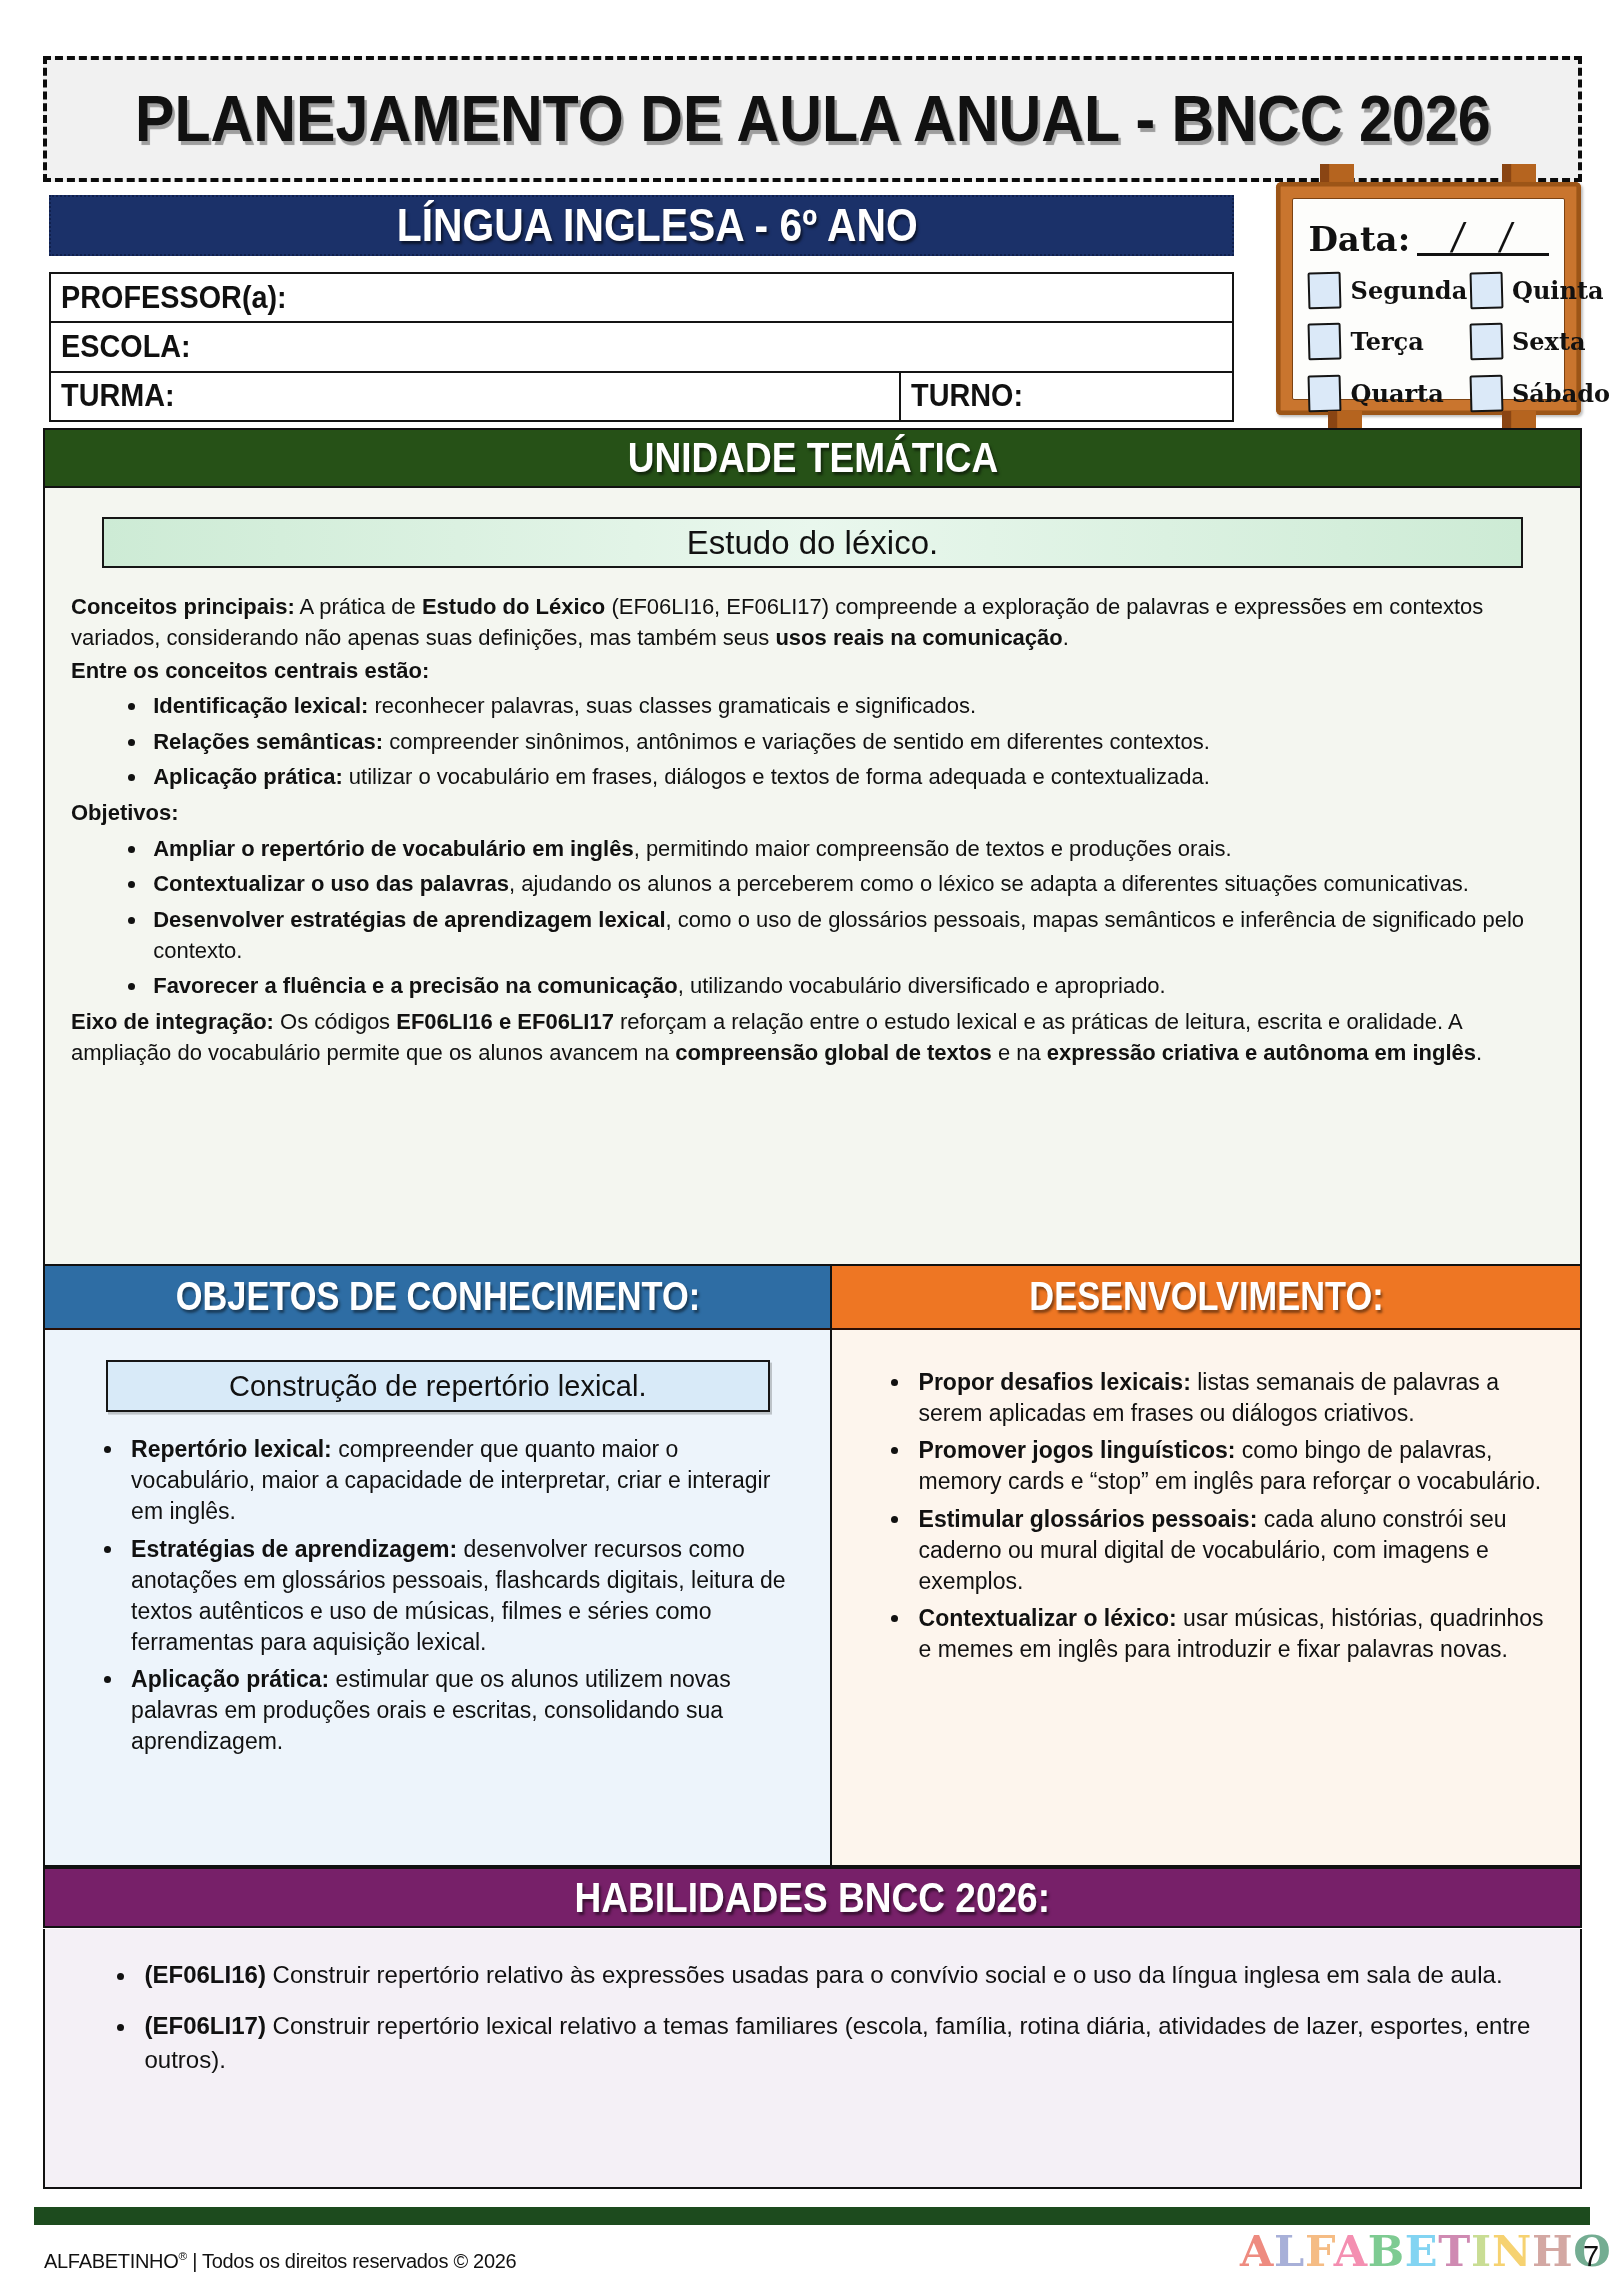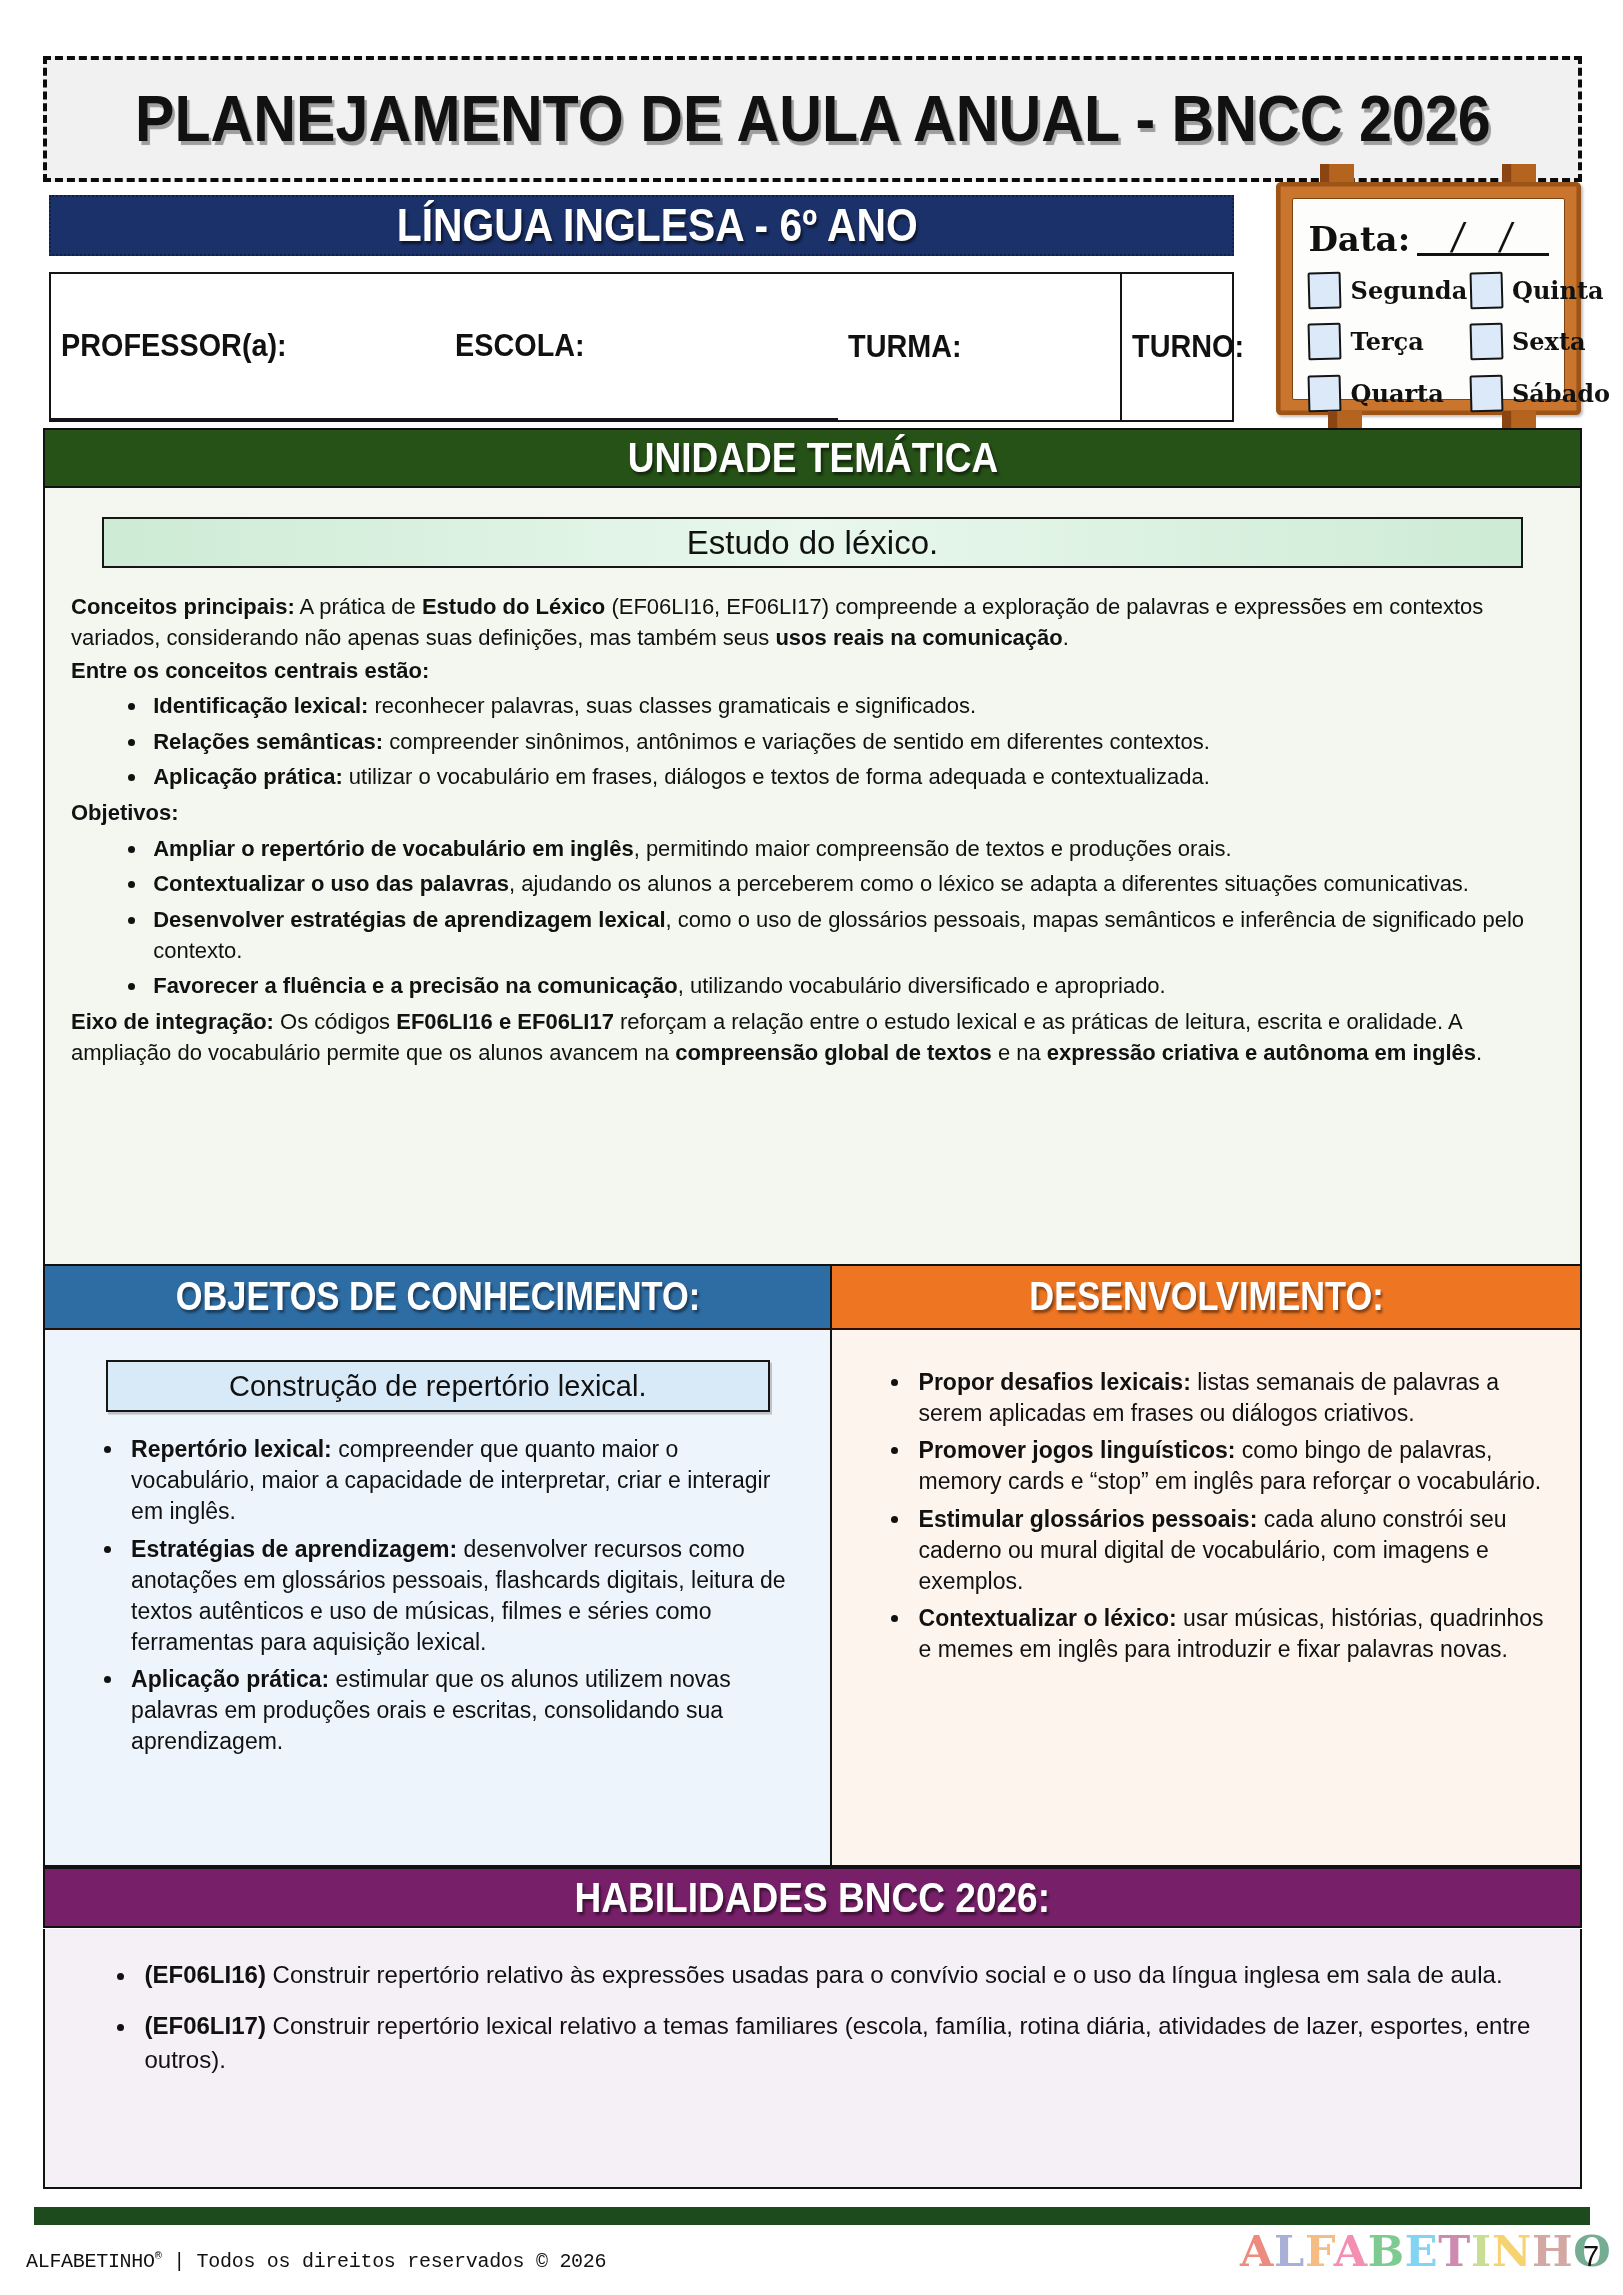--- a/index.html
+++ b/index.html
@@ -42,21 +42,21 @@
   .dateline{flex:1;height:42px;border-bottom:3.3px solid #111;display:flex;justify-content:space-evenly;align-items:flex-end;}
   .slash{font-size:37px;font-weight:400;line-height:.9;transform:skewX(-8deg);}
   .days-grid{margin-top:15.7px;display:grid;grid-template-columns:1.18fr 1fr;row-gap:14.4px;column-gap:2.6px;}
   .day{display:flex;align-items:center;gap:9.2px;}
   .checkbox{width:33px;height:37px;background:var(--check-blue);border:2.6px solid #151515;border-radius:2px;
     transform:rotate(-1.5deg);flex:0 0 auto;}
   .day-label{font-size:24px;font-weight:700;white-space:nowrap;}
 
   
   .form-table{position:absolute;left:49px;top:272px;width:1185px;height:150px;border:2.6px solid #141414;background:#fff;
-    display:flex;}
+    display:flex;flex-direction:column;}
   .frow{flex:1;display:flex;align-items:center;border-bottom:2.6px solid #141414;}
   .frow:last-child{border-bottom:none;}
   .flabel{font-size:30px;font-weight:800;padding-left:10.5px;white-space:nowrap;transform:scale(0.96,1.04);transform-origin:left center;}
   .ffill{flex:1;height:100%;}
   .fcell{display:flex;align-items:center;height:100%;}
   .fcell.turma{width:72%;border-right:2.6px solid #141414;}
   .fcell.turno{width:28%;}
 
   
   .banner{position:absolute;left:43px;width:1539px;height:60px;display:flex;align-items:center;justify-content:center;
@@ -98,21 +98,21 @@
   .col-body li{margin:6.5px 0;padding-left:6.5px;}
 
   
   .hab-body{position:absolute;left:43px;top:1929px;width:1539px;height:260px;background:var(--hab-bg);
     border:2px solid #111;border-top:none;padding:29px 46px 0 33px;}
   .hab-body ul{list-style:disc;padding-left:60px;font-size:24px;line-height:34px;}
   .hab-body li{margin-bottom:17px;padding-left:6.5px;}
 
   
   .footer-bar{position:absolute;left:34px;top:2207px;width:1556px;height:17.7px;background:var(--footer-green);}
-  .footer-left{position:absolute;left:26px;top:2249px;font-size:20px;color:#111;letter-spacing:-0.3px;font-family:Liberation Mono, monospace;}
+  .footer-left{position:absolute;left:44px;top:2249px;font-size:20px;color:#111;letter-spacing:-0.3px;}
   .footer-left sup{font-size:11.8px;}
   .logo{position:absolute;left:1240px;top:2226px;font-family:"DejaVu Serif",serif;font-size:43px;font-weight:700;
     letter-spacing:0.7px;white-space:nowrap;}
   .page-num{position:absolute;left:1583px;top:2240px;font-size:29px;color:#111;}
 </style>
 </head>
 <body>
 
 <div id="page">
 

